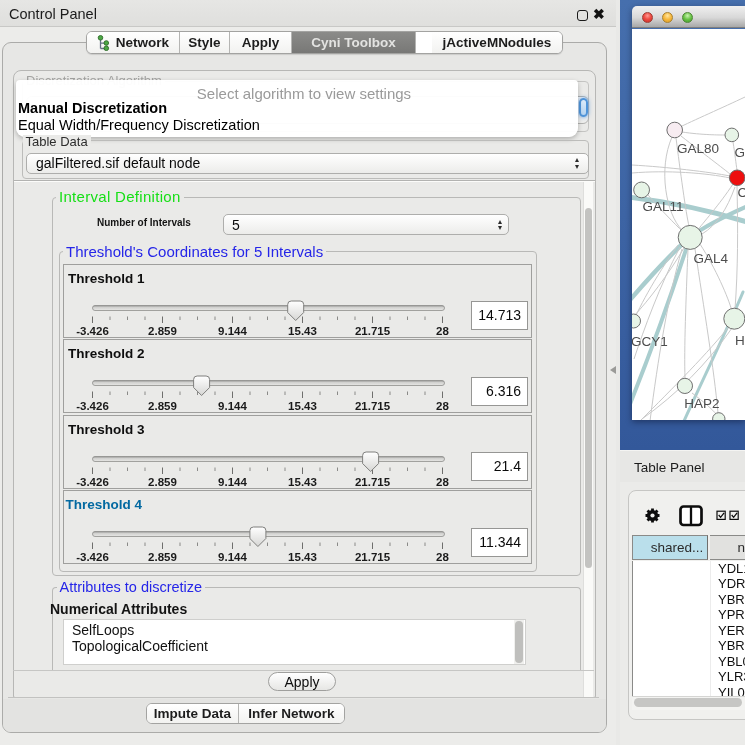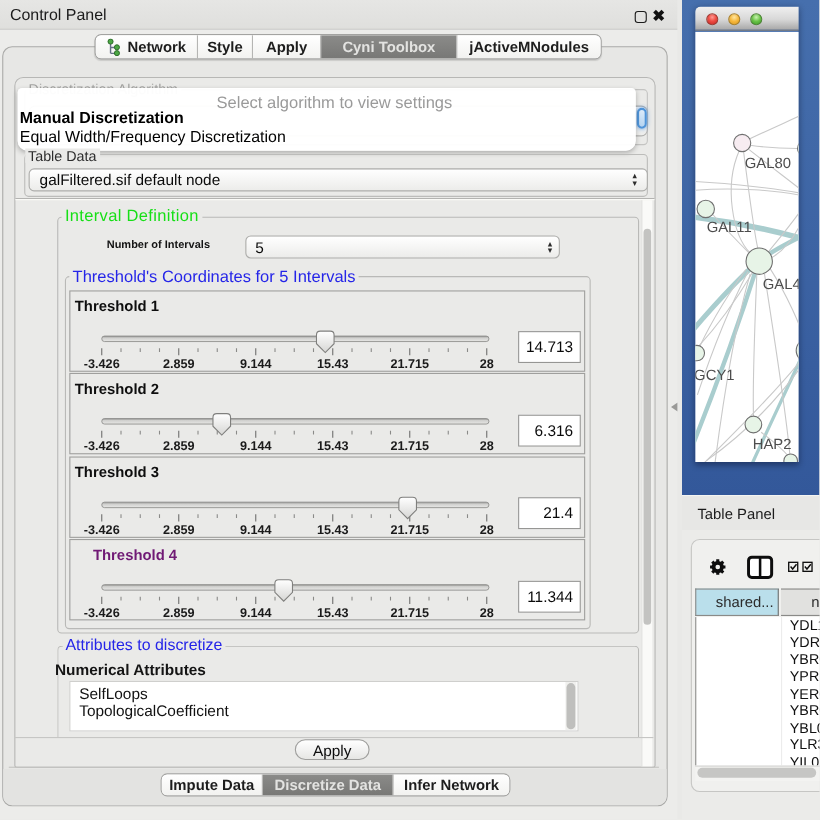--- a/index.html
+++ b/index.html
@@ -26,21 +26,21 @@
   <div style="width:93px;background:linear-gradient(#ffffff,#f2f2f0);display:flex;align-items:center;justify-content:center;font-size:13.5px;font-weight:bold;color:#1d1d1d;border-right:1px solid #b5b5b3;">
     <svg width="14" height="16" style="margin-right:5px;" viewBox="0 0 14 16">
       <path d="M3.5 3 L3.5 13.5 M3.5 8.2 L9 8.2 M3.5 13.5 L9 13.5" stroke="#667086" stroke-width="1.3" fill="none"></path>
       <circle cx="3.5" cy="2.8" r="2.3" fill="#4ca845" stroke="#2c6b28" stroke-width="0.9"></circle>
       <circle cx="9.3" cy="8" r="2.3" fill="#4ca845" stroke="#2c6b28" stroke-width="0.9"></circle>
       <circle cx="9.3" cy="13.3" r="2.3" fill="#4ca845" stroke="#2c6b28" stroke-width="0.9"></circle>
     </svg>Network</div>
   <div style="width:50px;background:linear-gradient(#ffffff,#f2f2f0);display:flex;align-items:center;justify-content:center;font-size:13.5px;font-weight:bold;color:#1d1d1d;border-right:1px solid #b5b5b3;">Style</div>
   <div style="width:62px;background:linear-gradient(#ffffff,#f2f2f0);display:flex;align-items:center;justify-content:center;font-size:13.5px;font-weight:bold;color:#1d1d1d;border-right:1px solid #b5b5b3;">Apply</div>
   <div style="width:124px;background:linear-gradient(#8b8b89,#787876);display:flex;align-items:center;justify-content:center;font-size:13.5px;font-weight:bold;color:#e3e3e1;border-right:1px solid #b5b5b3;">Cyni Toolbox</div>
-  <div style="width:130px;background:linear-gradient(#ffffff,#f2f2f0);display:flex;align-items:center;justify-content:center;font-size:13.5px;font-weight:bold;color:#1d1d1d;">jActiveMNodules</div>
+  <div style="width:130px;background:linear-gradient(#ffffff,#f2f2f0);display:flex;align-items:center;justify-content:center;font-size:13.5px;font-weight:bold;color:#1d1d1d;margin-left:16px;">jActiveMNodules</div>
 </div>
 
 <div class="abs" style="left:22px;top:81px;width:567px;height:51px;border:1px solid #c4c4c2;border-radius:4px;"></div>
 <div class="abs grouplbl" style="left:23px;top:74px;color:#a3a3a1;background:#eaeae8;">Discretization Algorithm</div>
 <div class="abs" style="left:26px;top:96px;width:563px;height:28px;border:1px solid #b2b2b0;border-radius:6px;background:linear-gradient(#ffffff,#ededeb);"></div>
 
 <div class="abs" style="left:578.5px;top:97.5px;width:9px;height:19.5px;border:2px solid #4f94d9;border-radius:5px;background:linear-gradient(#dcebfa,#b5d4f1);box-shadow:0 0 4px rgba(70,140,220,0.9);"></div>
 
 <div class="abs" style="left:16px;top:80px;width:562px;height:56.5px;background:rgba(255,255,255,0.965);border-radius:4px 4px 9px 9px;box-shadow:0 2px 5px rgba(0,0,0,0.25);"></div>
 <div class="abs" style="left:16px;top:84.5px;width:576px;text-align:center;font-size:15px;color:#9a9a9a;">Select algorithm to view settings</div>
@@ -208,21 +208,21 @@
       <text x="98.5" y="69.5" text-anchor="middle" font-size="11.5" font-weight="bold" fill="#1a1a1a">2.859</text>
       <text x="168.5" y="69.5" text-anchor="middle" font-size="11.5" font-weight="bold" fill="#1a1a1a">9.144</text>
       <text x="238.5" y="69.5" text-anchor="middle" font-size="11.5" font-weight="bold" fill="#1a1a1a">15.43</text>
       <text x="308.5" y="69.5" text-anchor="middle" font-size="11.5" font-weight="bold" fill="#1a1a1a">21.715</text>
       <text x="378.5" y="69.5" text-anchor="middle" font-size="11.5" font-weight="bold" fill="#1a1a1a">28</text>
     <path d="M 298.6 47.5 L 298.6 39.5 Q 298.6 36 302.1 36 L 311.1 36 Q 314.6 36 314.6 39.5 L 314.6 47.5 L 306.6 55.5 Z" fill="url(#th414)" stroke="#7f7f7d" stroke-width="1"></path>
   </svg>
   <div style="position:absolute;left:407.5px;top:36.5px;width:57px;height:29px;background:#fff;border:1px solid #969694;font-size:14px;line-height:27px;text-align:right;padding-right:6px;color:#0a0a0a;">21.4</div>
 </div>
 <div class="abs" style="left:62.5px;top:490.0px;width:469px;height:74px;background:#eaeae8;border:1px solid #9f9f9d;">
-  <div style="position:absolute;left:21px;top:6px;font-size:13.5px;font-weight:bold;color:#701a75;">Threshold 4</div>
+  <div style="position:absolute;left:2px;top:6px;font-size:13.5px;font-weight:bold;color:#0369a1;">Threshold 4</div>
   <svg width="467" height="72" viewBox="0 0 467 72" style="position:absolute;left:0;top:0;">
     <defs>
       <linearGradient id="tr490" x1="0" y1="0" x2="0" y2="1">
         <stop offset="0" stop-color="#8f8f8d"></stop>
           <stop offset="0.35" stop-color="#d0d0ce"></stop>
           <stop offset="1" stop-color="#e8e8e6"></stop>
       </linearGradient>
       <linearGradient id="th490" x1="0" y1="0" x2="0" y2="1">
         <stop offset="0" stop-color="#ffffff"></stop>
           <stop offset="1" stop-color="#d6d6d4"></stop>
@@ -274,31 +274,30 @@
 
 <div class="abs" style="left:13px;top:670px;width:581px;height:1px;background:#c6c6c4;"></div>
 
 <div class="abs" style="left:268px;top:672px;width:68px;height:19px;border:1px solid #9f9f9d;border-radius:10px;background:linear-gradient(#ffffff,#e6e6e4);text-align:center;font-size:14px;line-height:18px;color:#0c0c0c;">Apply</div>
 <div class="abs" style="left:3px;top:698.5px;width:603px;height:33.5px;background:#e3e3e1;border-radius:0 0 8px 8px;"></div>
 
 <div class="abs" style="left:8px;top:697px;width:591px;height:1px;background:#c2c2c0;"></div>
 
 <div class="abs" style="left:146px;top:703px;height:21px;display:flex;border:1px solid #a3a3a1;border-radius:6px;overflow:hidden;background:#fff;">
   <div style="width:92px;background:linear-gradient(#ffffff,#f2f2f0);display:flex;align-items:center;justify-content:center;font-size:13.5px;font-weight:bold;color:#1d1d1d;border-right:1px solid #b5b5b3;">Impute Data</div>
-  <div style="width:119px;background:linear-gradient(#8b8b89,#787876);display:flex;align-items:center;justify-content:center;font-size:13.5px;font-weight:bold;color:#e3e3e1;border-right:1px solid #b5b5b3;">Discretize Data</div>
   <div style="width:105px;background:linear-gradient(#ffffff,#f2f2f0);display:flex;align-items:center;justify-content:center;font-size:13.5px;font-weight:bold;color:#1d1d1d;">Infer Network</div>
 </div>
 
 <div class="abs" style="left:610px;top:366px;width:0;height:0;border-top:4px solid transparent;border-bottom:4px solid transparent;border-right:6px solid #9a9a98;"></div>
 
 <div class="abs" style="left:616px;top:0;width:4px;height:745px;background:#e9e9e7;"></div>
 
 <div class="abs" style="left:620px;top:0;width:125px;height:450px;background:linear-gradient(#466fad,#33589a);"></div>
 
-<div class="abs" style="left:632px;top:6px;width:94px;height:414px;border-radius:5px 0 0 0;overflow:hidden;box-shadow:0 2px 6px rgba(0,0,20,0.4);">
+<div class="abs" style="left:632px;top:6px;width:113px;height:414px;border-radius:5px 0 0 0;overflow:hidden;box-shadow:0 2px 6px rgba(0,0,20,0.4);">
   <div style="position:absolute;left:0;top:0;width:113px;height:21.5px;background:linear-gradient(#f0f0f0 0%,#d8d8d8 55%,#a8a8a8 100%);border-bottom:1px solid #7e7e7e;"></div>
   <div style="position:absolute;left:9.5px;top:5.5px;width:11px;height:11px;border-radius:50%;background:radial-gradient(circle at 50% 30%, #ff9a94 0%, #ee4d44 45%, #c82824 100%);border:0.5px solid #9d3c34;"></div>
   <div style="position:absolute;left:29.5px;top:5.5px;width:11px;height:11px;border-radius:50%;background:radial-gradient(circle at 50% 30%, #ffe6a0 0%, #f6b73c 50%, #d99b23 100%);border:0.5px solid #a8802d;"></div>
   <div style="position:absolute;left:49.5px;top:5.5px;width:11px;height:11px;border-radius:50%;background:radial-gradient(circle at 50% 30%, #c9f3b0 0%, #67c245 50%, #3f9b2a 100%);border:0.5px solid #4d8536;"></div>
   <div style="position:absolute;left:0;top:22.5px;width:113px;height:392px;background:#fff;">
     <svg width="113" height="392" viewBox="0 0 113 392">
       <g fill="none" stroke="#a9cdce" stroke-linecap="round">
         <path d="M-5 168 C 30 172, 70 179, 118 194" stroke-width="5"></path>
         <path d="M118 176 C 95 186, 72 198, 58 208" stroke-width="4"></path>
         <path d="M58 208 C 40 224, 14 252, -8 278" stroke-width="4.5"></path>

